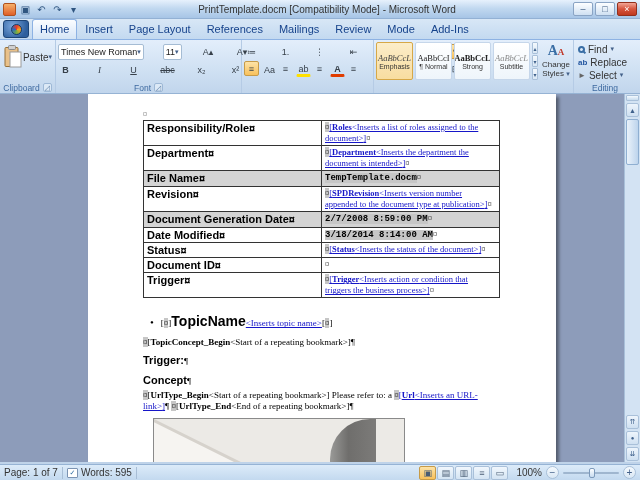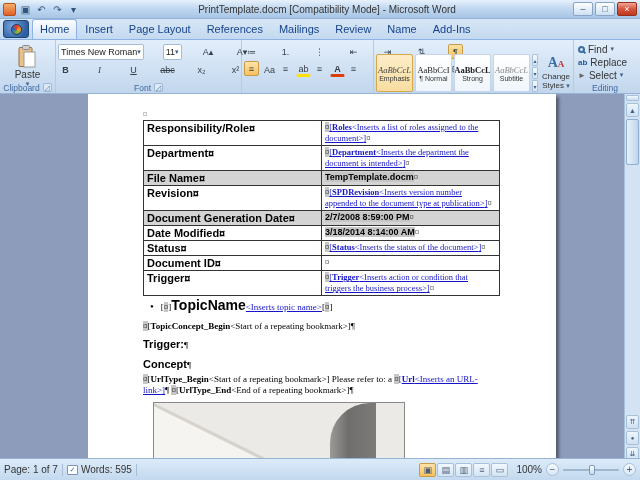--- a/index.html
+++ b/index.html
@@ -31,36 +31,36 @@
   
   .ribbon{position:absolute;top:40px;left:0;right:0;height:54px;display:flex;
     background:linear-gradient(#e3eefb,#d0e1f3 55%,#c1d5ec);border-bottom:1px solid #96b3d4;}
   .rgroup{position:relative;height:100%;padding:2px 2px 12px;border-right:1px solid #b5cbe5;display:flex;flex-direction:column;}
   .rgroup-label{position:absolute;bottom:0;left:0;right:0;height:11px;display:flex;align-items:center;justify-content:center;gap:3px;
     font-size:8.5px;color:#3e6aa0;}
   .launcher{font-size:7px;line-height:7px;color:#5b7da5;border:1px solid #9db8d6;width:9px;height:9px;text-align:center;border-radius:2px;background:#dce9f6;}
   .dd{font-size:7px;color:#44618a;}
 
   .g-clipboard{width:56px;align-items:center;}
-  .paste-btn{display:flex;flex-direction:column;align-items:center;margin-top:2px;border:1px solid transparent;border-radius:3px;}
+  .paste-btn{display:flex;flex-direction:row;align-items:center;margin-top:2px;border:1px solid transparent;border-radius:3px;}
   .paste-label{font-size:10px;color:#333;margin-top:1px;}
 
   .g-font{width:186px;}
   .frow{display:flex;align-items:center;gap:19px;margin-top:2px;}
   .combo{height:16px;background:#fff;border:1px solid #a5bcd4;border-radius:2px;display:flex;align-items:center;justify-content:space-between;padding:0 2px;}
   .combo-text{font-size:9px;color:#222;white-space:nowrap;overflow:hidden;}
   .sbtn{min-width:15px;height:15px;padding:0 2px;font-size:9px;color:#37404a;display:flex;align-items:center;justify-content:center;border:1px solid transparent;border-radius:2px;}
   .pressed{background:linear-gradient(#fde3a7,#f8c15c);border-color:#c79b48;}
   .f0{font-weight:bold;} .f1{font-style:italic;font-family:"Liberation Serif",serif;} .f2{text-decoration:underline;}
   .f3{text-decoration:line-through;} .f7{border-bottom:3px solid #ffe000;} .f8{font-weight:bold;border-bottom:3px solid #e03c00;}
 
   .g-paragraph{width:132px;}
 
   .g-styles{width:200px;}
-  .styles-wrap{display:flex;align-items:flex-start;margin-top:12px;}
+  .styles-wrap{display:flex;align-items:flex-start;margin-top:0;}
   .styles-gallery{display:flex;gap:2px;}
   .style-item{width:37px;height:38px;border:1px solid #c5d6ea;border-radius:2px;background:linear-gradient(#ffffff,#eef5fb);
     display:flex;flex-direction:column;align-items:center;justify-content:center;overflow:hidden;}
   .style-item.selected{border-color:#d7a847;background:linear-gradient(#fcedc9,#f8dda0);}
   .style-preview{font-family:"Liberation Serif",serif;font-size:8.5px;color:#222;white-space:nowrap;}
   .style-item.italic .style-preview{font-style:italic;color:#444;}
   .style-item.bold .style-preview{font-weight:bold;}
   .style-item.subtle .style-preview{color:#8a8a8a;font-style:italic;}
   .style-name{font-size:7px;color:#333;white-space:nowrap;}
   .gal-strip{display:flex;flex-direction:column;width:12px;gap:1px;margin-left:2px;height:38px;}
@@ -86,25 +86,25 @@
   .doctable td{border:1px solid #333;vertical-align:top;padding:1px 3px;}
   .cell-label{width:178px;font-weight:bold;font-size:11px;color:#000;}
   .cell-value{width:178px;font-size:8.5px;font-family:"Liberation Serif",serif;line-height:1.3;}
   .row-shaded td{background:#d4d4d4;}
 
   .seg-b{color:#1616c8;text-decoration:underline;}
   .seg-bb{color:#1616c8;text-decoration:underline;font-weight:bold;}
   .seg-k{color:#000;}
   .seg-kb{color:#000;font-weight:bold;}
   .seg-g{background:#c6c6c6;color:#000;}
-  .seg-gb{background:#c6c6c6;color:#000;font-weight:bold;font-family:Liberation Sans, sans-serif;font-size:9px;}
+  .seg-gb{background:#c6c6c6;color:#000;font-weight:bold;font-family:Liberation Mono, monospace;font-size:9px;}
   .seg-big{font-size:14px;font-weight:bold;font-family:"Liberation Sans",sans-serif;color:#000;}
   .seg-h{font-size:11px;font-weight:bold;font-family:"Liberation Sans",sans-serif;color:#000;}
 
-  .doc-body{width:358px;font-size:9px;font-family:"Liberation Serif",serif;color:#000;}
+  .doc-body{margin-top:14px;width:358px;font-size:9px;font-family:"Liberation Serif",serif;color:#000;}
   .bodyline{margin-bottom:3px;line-height:1.3;}
   .line-topic{margin:0 0 6px 7px;}
   .bullet{font-size:11px;margin-right:7px;}
   .line-heading{margin:5px 0 2px;}
 
   .doc-image{position:relative;width:252px;height:160px;margin:5px 0 0 10px;background:#eceae6;border:1px solid #8a8a8a;overflow:hidden;}
   .img-flap-back{position:absolute;left:0;top:0;width:64%;height:100%;background:#d6d2cc;clip-path:polygon(0 0,100% 50%,0 100%);}
   .img-flap{position:absolute;left:0;top:2%;width:61%;height:96%;background:#f6f4f1;clip-path:polygon(0 0,100% 50%,0 100%);}
   .img-band{position:absolute;right:28px;top:0;width:46px;height:100%;border-radius:40px 0 0 0;
     background:linear-gradient(90deg,#9a9a98,#6f6e6c 40%,#7c7b79);}
@@ -112,21 +112,21 @@
   
   .vscroll{position:absolute;top:94px;right:0;width:16px;bottom:18px;background:#d3e3f3;border-left:1px solid #a9c0d9;display:flex;flex-direction:column;}
   .scroll-splitbox{height:6px;margin:1px;background:linear-gradient(#f3f9fe,#c8dcee);border:1px solid #a9c0d9;border-radius:1px;}
   .scroll-btn{height:14px;margin:1px;display:flex;align-items:center;justify-content:center;font-size:7px;color:#3f618c;
     background:linear-gradient(#eef5fc,#cfe0f1);border:1px solid #a9c0d9;border-radius:2px;}
   .scroll-thumb{height:46px;margin:1px;background:linear-gradient(90deg,#eaf2fa,#bdd4ec);border:1px solid #8fafd1;border-radius:2px;}
   .scroll-spacer{flex:1;}
   .scroll-btn.ball{font-size:6px;}
 
   
-  .statusbar{position:absolute;left:0;right:0;bottom:0;height:22px;display:flex;align-items:center;gap:4px;padding:0 4px;
+  .statusbar{position:absolute;left:0;right:0;bottom:0;height:16px;display:flex;align-items:center;gap:4px;padding:0 4px;
     background:linear-gradient(#dcebf9,#c3d9ef);border-top:1px solid #96b3d4;font-size:10px;color:#333;}
   .sb-item{display:flex;align-items:center;gap:3px;white-space:nowrap;}
   .sb-sep{width:1px;height:12px;background:#a8bed6;}
   .sb-flex{flex:1;}
   .proof-ic{width:11px;height:10px;background:#fff;border:1px solid #7b93b2;font-size:7px;color:#2e6da4;display:flex;align-items:center;justify-content:center;border-radius:1px;}
   .view-btns{display:flex;gap:1px;margin-right:4px;}
   .vbtn{width:17px;height:14px;display:flex;align-items:center;justify-content:center;font-size:9px;color:#4a5d74;
     border:1px solid #a9c0d9;background:linear-gradient(#f1f7fd,#d4e4f3);border-radius:2px;}
   .vbtn.pressed{background:linear-gradient(#fde3a7,#f8c15c);border-color:#c79b48;}
   .zoom-out,.zoom-in{width:13px;height:13px;display:flex;align-items:center;justify-content:center;font-size:10px;color:#44618a;
@@ -160,21 +160,21 @@
     <div class="office-btn">
       <div class="office-orb"></div>
     </div>
     <div style="display:flex;align-items:flex-end;">
         <div class="rtab active">Home</div>
         <div class="rtab">Insert</div>
         <div class="rtab">Page Layout</div>
         <div class="rtab">References</div>
         <div class="rtab">Mailings</div>
         <div class="rtab">Review</div>
-        <div class="rtab">Name</div>
+        <div class="rtab">Mode</div>
         <div class="rtab">Add-Ins</div>
       </div>
   </div>
 
   <div class="ribbon">
 
     <div class="rgroup g-clipboard">
       <div class="paste-btn">
         <svg width="20" height="23" viewBox="0 0 20 23">
           <rect x="2" y="2.5" width="13" height="19" rx="1" fill="#e9c18a" stroke="#96713a"></rect>

